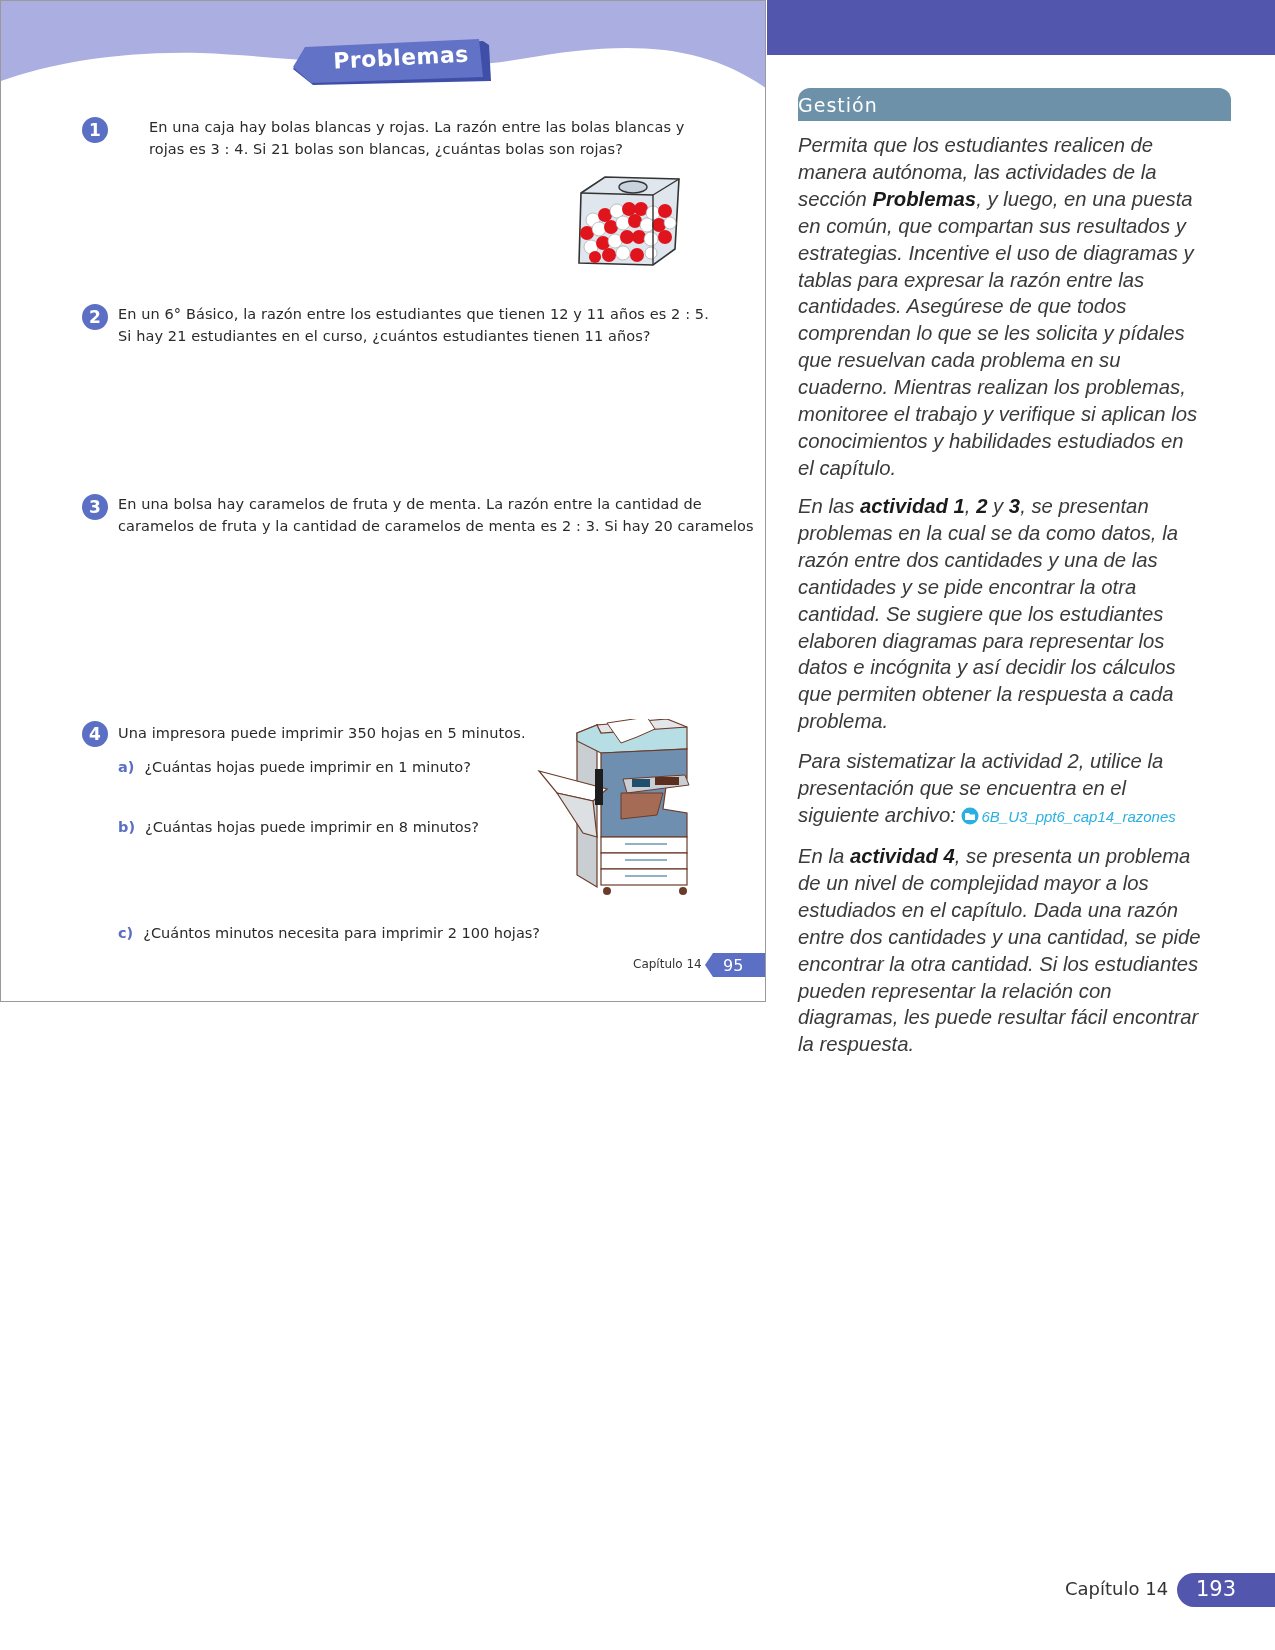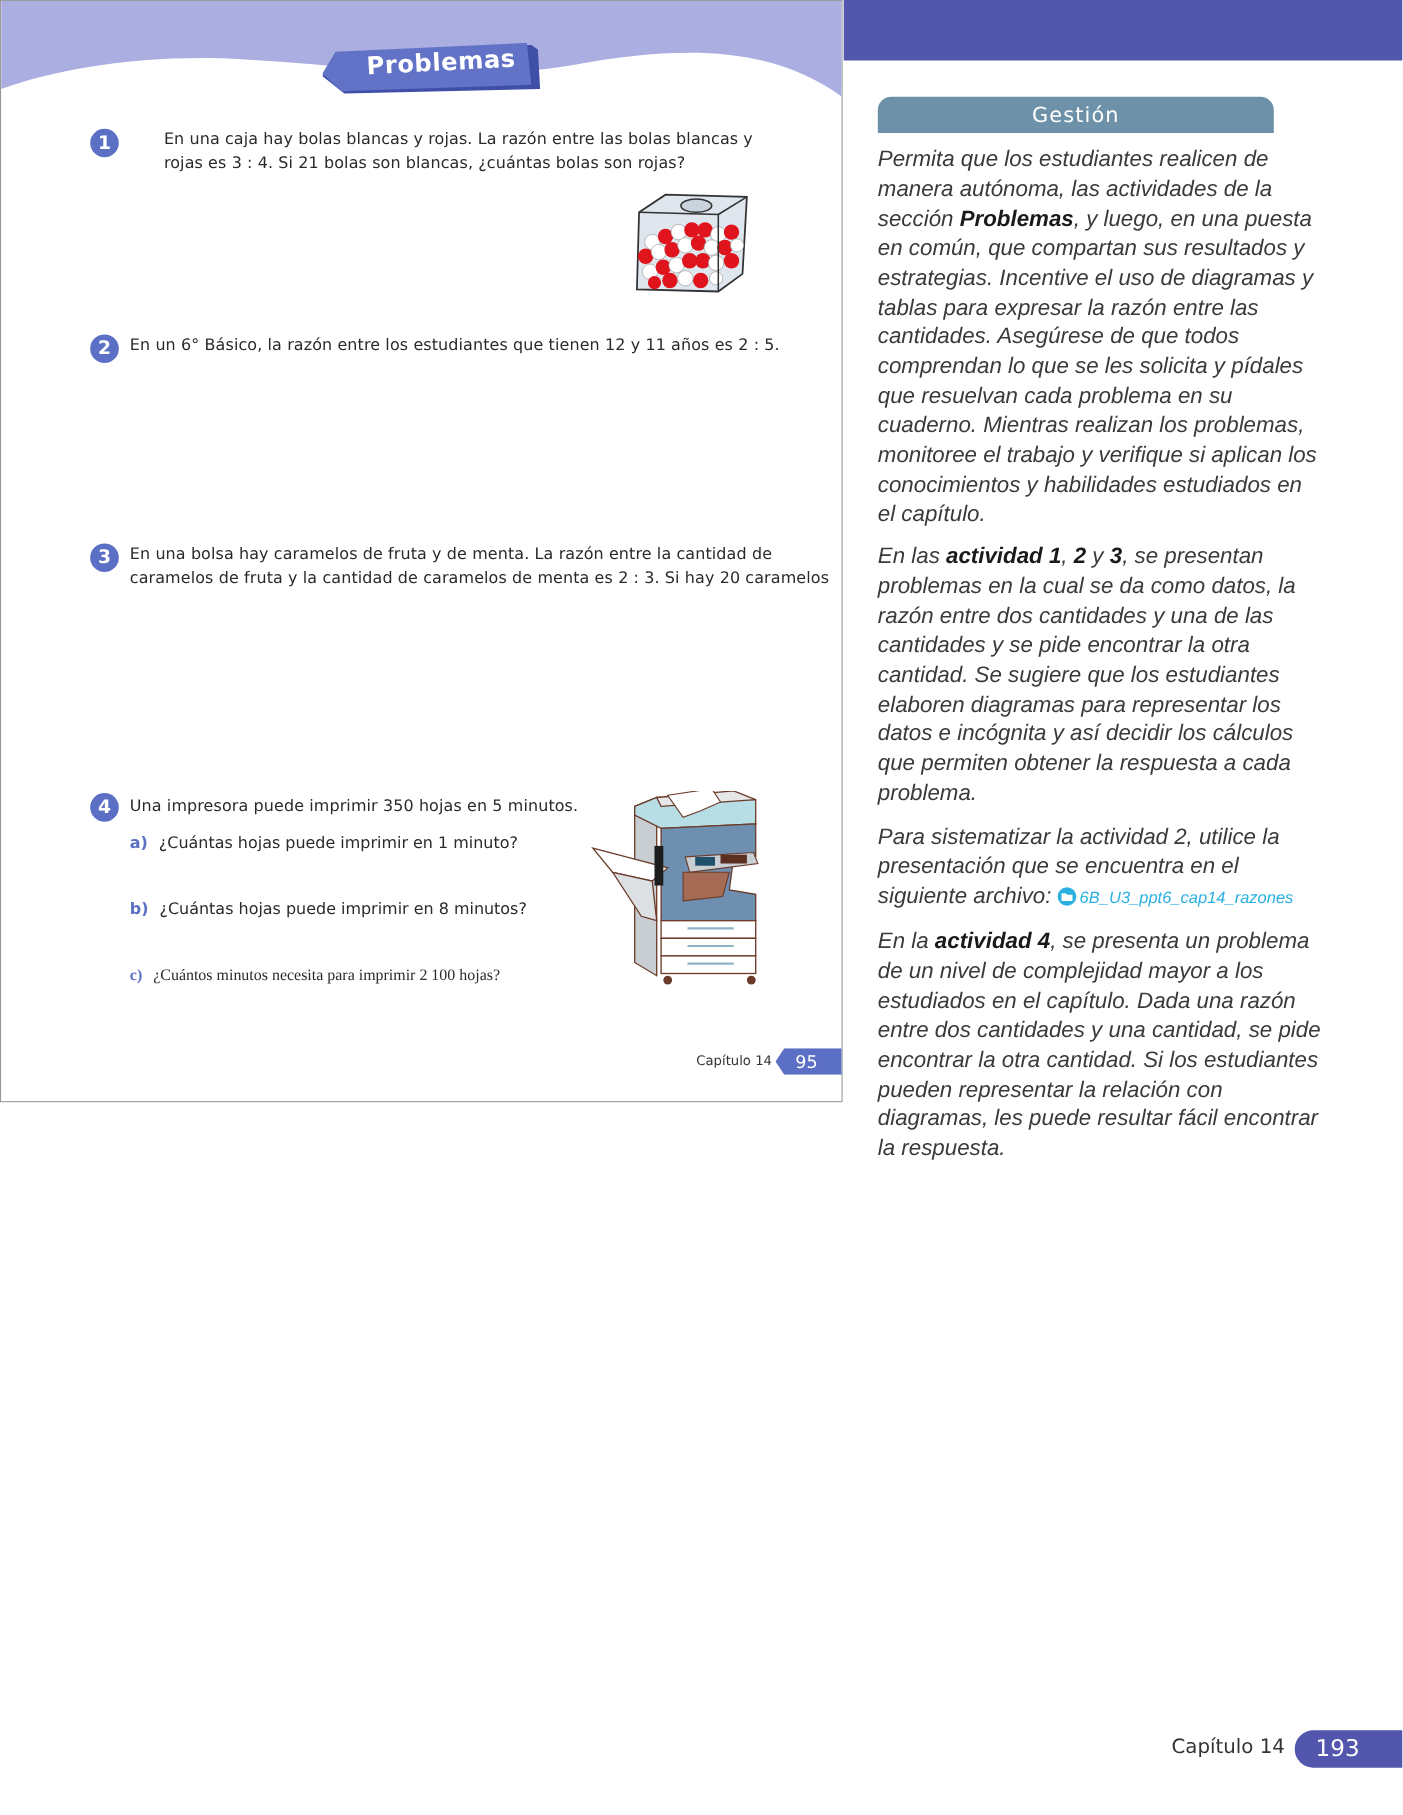--- a/index.html
+++ b/index.html
@@ -13,21 +13,21 @@
   .q-text{position:absolute;left:117px;font-size:14.5px;line-height:21.5px;color:#2a2a2a;font-family:"DejaVu Sans",sans-serif;letter-spacing:0.1px;}
   .sub-item{position:absolute;left:117px;font-size:14.5px;color:#2a2a2a;}
   .sub-letter{color:#5b6fc4;font-weight:bold;margin-right:10px;}
   #ball-box{position:absolute;left:574px;top:174px;width:106px;height:92px;}
   #printer{position:absolute;left:536px;top:718px;width:160px;height:180px;}
   #page-footer-left{position:absolute;left:632px;top:956px;font-size:12px;color:#333;}
   #page-num-left{position:absolute;left:704px;top:952px;width:62px;height:24px;}
   #page-num-left-label{position:absolute;left:722px;top:955px;color:#fff;font-size:16px;}
   
   #top-bar{position:absolute;left:767px;top:0;width:508px;height:55px;background:#5356ad;}
-  #gestion-header{position:absolute;left:798px;top:88px;width:360px;height:33px;background:#6c91a8;border-radius:12px 12px 0 0;color:#fff;text-align:center;font-size:19px;line-height:34px;letter-spacing:1px;font-family:"DejaVu Sans",sans-serif;}
+  #gestion-header{position:absolute;left:798px;top:88px;width:433px;height:33px;background:#6c91a8;border-radius:12px 12px 0 0;color:#fff;font-size:19px;line-height:34px;letter-spacing:1px;font-family:"DejaVu Sans",sans-serif;}
   .para{position:absolute;left:798px;width:405px;font-family:"Liberation Sans",sans-serif;font-size:20.3px;line-height:26.9px;color:#3a3a3a;font-style:italic;}
   .para b{color:#1a1a1a;}
   #p1{top:132px;}
   #p2{top:493px;}
   #p3{top:748px;}
   #p4{top:843px;}
   #file-link{color:#2ab0e0;font-size:15px;}
   #folder-icon{display:inline-block;width:18px;height:18px;vertical-align:-3px;margin-right:2px;}
   #footer-chapter{position:absolute;left:1065px;top:1578px;font-size:18px;color:#333;}
   #footer-pill{position:absolute;left:1177px;top:1573px;width:98px;height:34px;background:#5356ad;border-radius:17px 0 0 17px;}
@@ -83,37 +83,38 @@
       <circle cx="62" cy="80" r="7" fill="#e0141c"></circle>
       <circle cx="76" cy="78" r="6" fill="#fff" stroke="#999" stroke-width=".6"></circle>
     </g>
     <polyline points="6,18 78,20 78,90" fill="none" stroke="#333" stroke-width="1.4"></polyline>
     <line x1="78" y1="20" x2="104" y2="4" stroke="#333" stroke-width="1.4"></line>
   </svg>
 
   <div class="q-num" style="left:81px;top:303px;">2</div>
   <div class="q-text" style="top:303px;">
     <div>En un 6° Básico, la razón entre los estudiantes que tienen 12 y 11 años es 2 : 5.</div>
+    <div>Si hay 21 estudiantes en el curso, ¿cuántos estudiantes tienen 11 años?</div>
   </div>
 
   <div class="q-num" style="left:81px;top:493px;">3</div>
   <div class="q-text" style="top:493px;">
     <div>En una bolsa hay caramelos de fruta y de menta. La razón entre la cantidad de</div>
     <div>caramelos de fruta y la cantidad de caramelos de menta es 2 : 3. Si hay 20 caramelos</div>
   </div>
 
   <div class="q-num" style="left:81px;top:720px;">4</div>
   <div class="q-text" style="top:722px;">Una impresora puede imprimir 350 hojas en 5 minutos.</div>
   <div class="sub-item" style="top:758px;">
     <span class="sub-letter">a)</span><span>¿Cuántas hojas puede imprimir en 1 minuto?</span>
   </div>
   <div class="sub-item" style="top:818px;">
     <span class="sub-letter">b)</span><span>¿Cuántas hojas puede imprimir en 8 minutos?</span>
   </div>
-  <div class="sub-item" style="top:878px;font-family:Liberation Serif, serif;">
+  <div class="sub-item" style="top:924px;">
     <span class="sub-letter">c)</span><span>¿Cuántos minutos necesita para imprimir 2 100 hojas?</span>
   </div>
   <svg id="printer" viewBox="0 0 160 180">
 
     <polygon points="40,14 60,6 60,168 40,156" fill="#c9ced3" stroke="#6b3b2a" stroke-width="1.2"></polygon>
 
     <polygon points="40,14 60,6 150,8 150,30 64,34 40,22" fill="#b7dde5" stroke="#6b3b2a" stroke-width="1.2"></polygon>
     <polygon points="60,6 130,0 150,8 64,14" fill="#e4e6e8" stroke="#6b3b2a" stroke-width="1.2"></polygon>
     <polygon points="70,4 110,-2 118,10 100,18 84,24" fill="#fff" stroke="#6b3b2a" stroke-width="1"></polygon>
 

